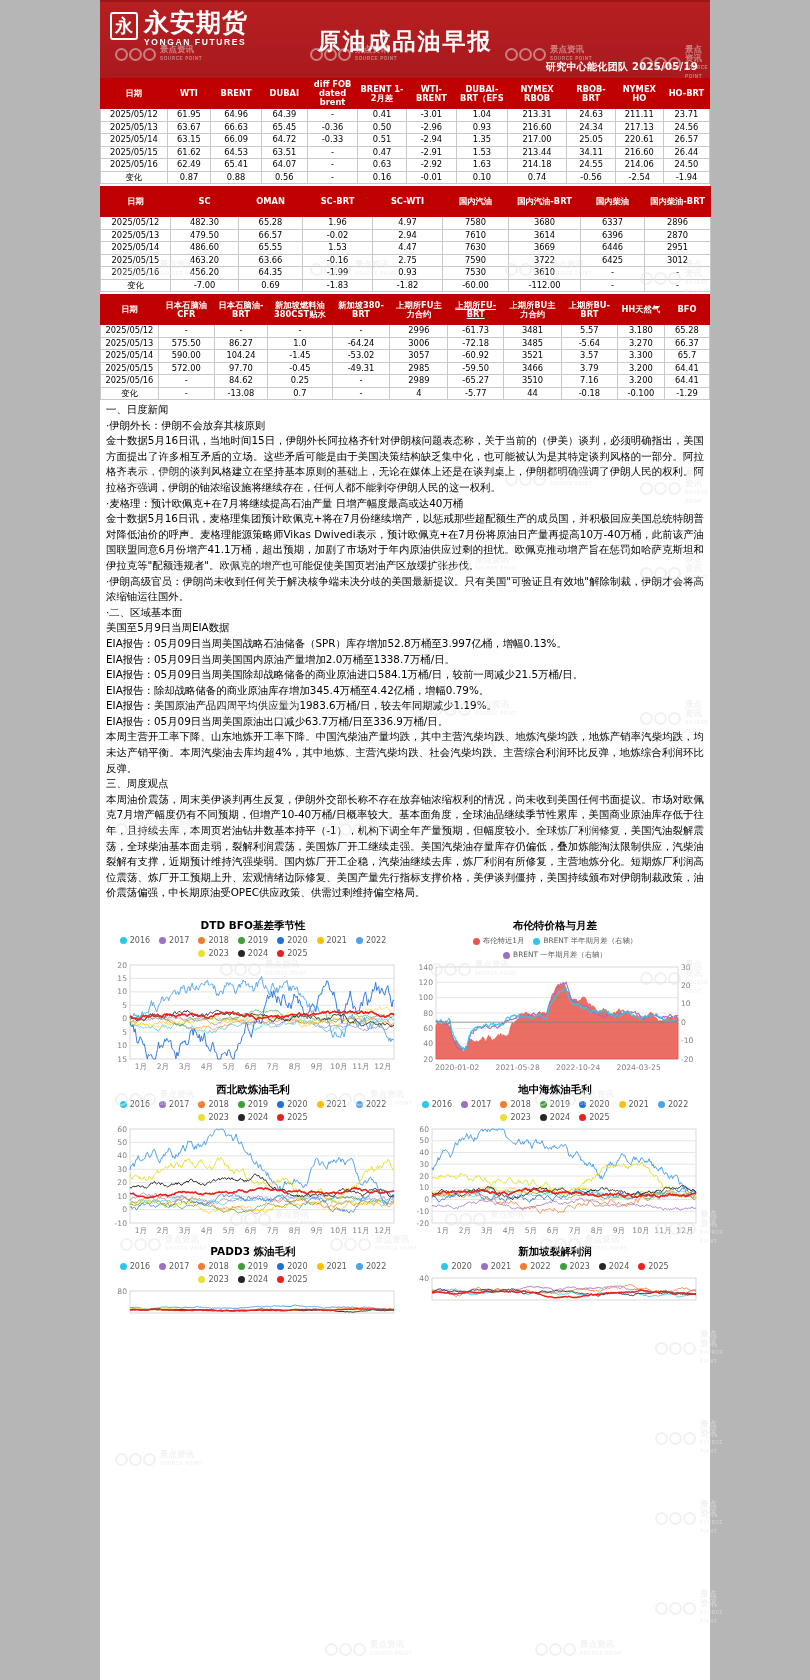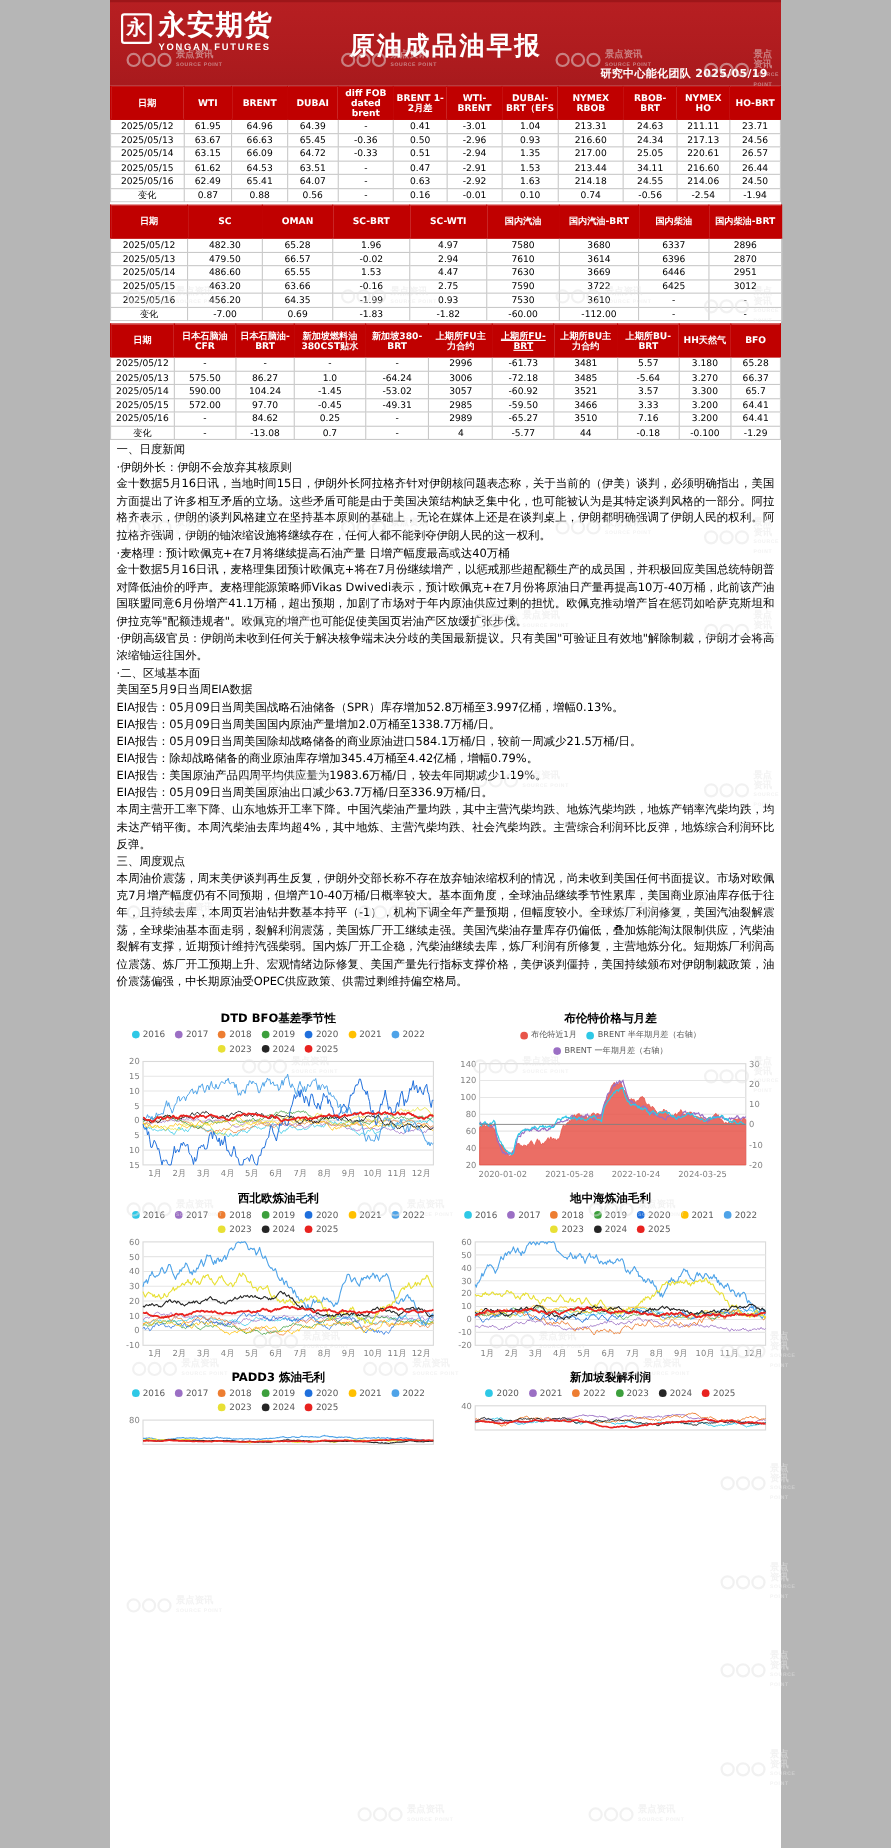--- a/index.html
+++ b/index.html
@@ -377,21 +377,21 @@
           </tr>
           <tr>
             <td>2025/05/15</td>
             <td>572.00</td>
             <td>97.70</td>
             <td>-0.45</td>
             <td>-49.31</td>
             <td>2985</td>
             <td>-59.50</td>
             <td>3466</td>
-            <td>3.33</td>
+            <td>3.79</td>
             <td>3.200</td>
             <td>64.41</td>
           </tr>
           <tr>
             <td>2025/05/16</td>
             <td>-</td>
             <td>84.62</td>
             <td>0.25</td>
             <td>-</td>
             <td>2989</td>

